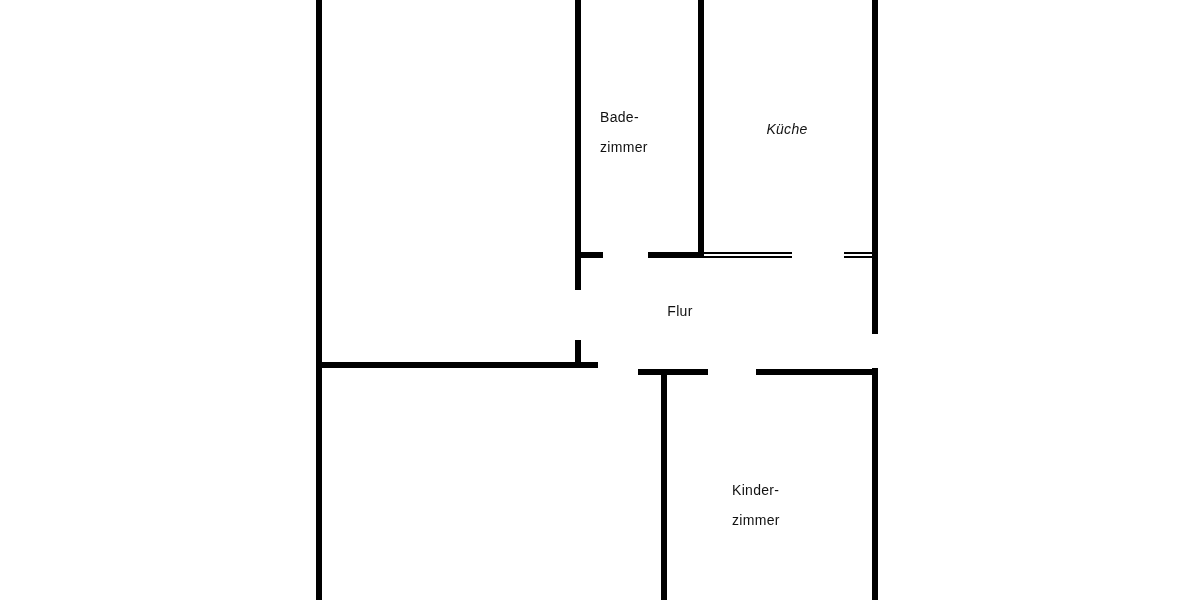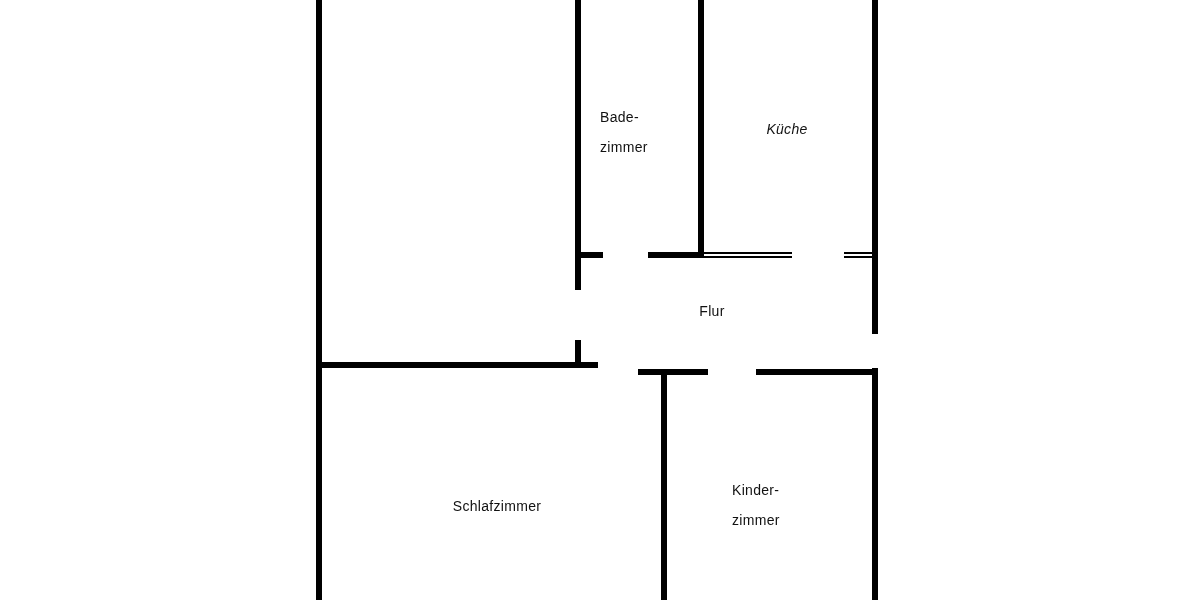--- a/index.html
+++ b/index.html
@@ -71,22 +71,21 @@
   <div class="wall" style="left:661px; top:369px; width:6px;   height:231px;"></div>
 
 
   <div class="room-label" style="left:600px; top:102px;">
     <div>Bade-</div>
     <div>zimmer</div>
   </div>
 
   <div class="room-label centered" style="left:787px; top:129px;font-style:italic;">Küche</div>
 
-  <div class="room-label centered" style="left:712px; top:311px;">Flur</div>
+  <div class="room-label centered" style="left:680px; top:311px;">Flur</div>
 
-  <div class="room-label centered" style="left:497px; top:506px;">Schlafzimmer</div>
 
   <div class="room-label" style="left:732px; top:475px;">
     <div>Kinder-</div>
     <div>zimmer</div>
   </div>
 
 </div>
 
 </body></html>

